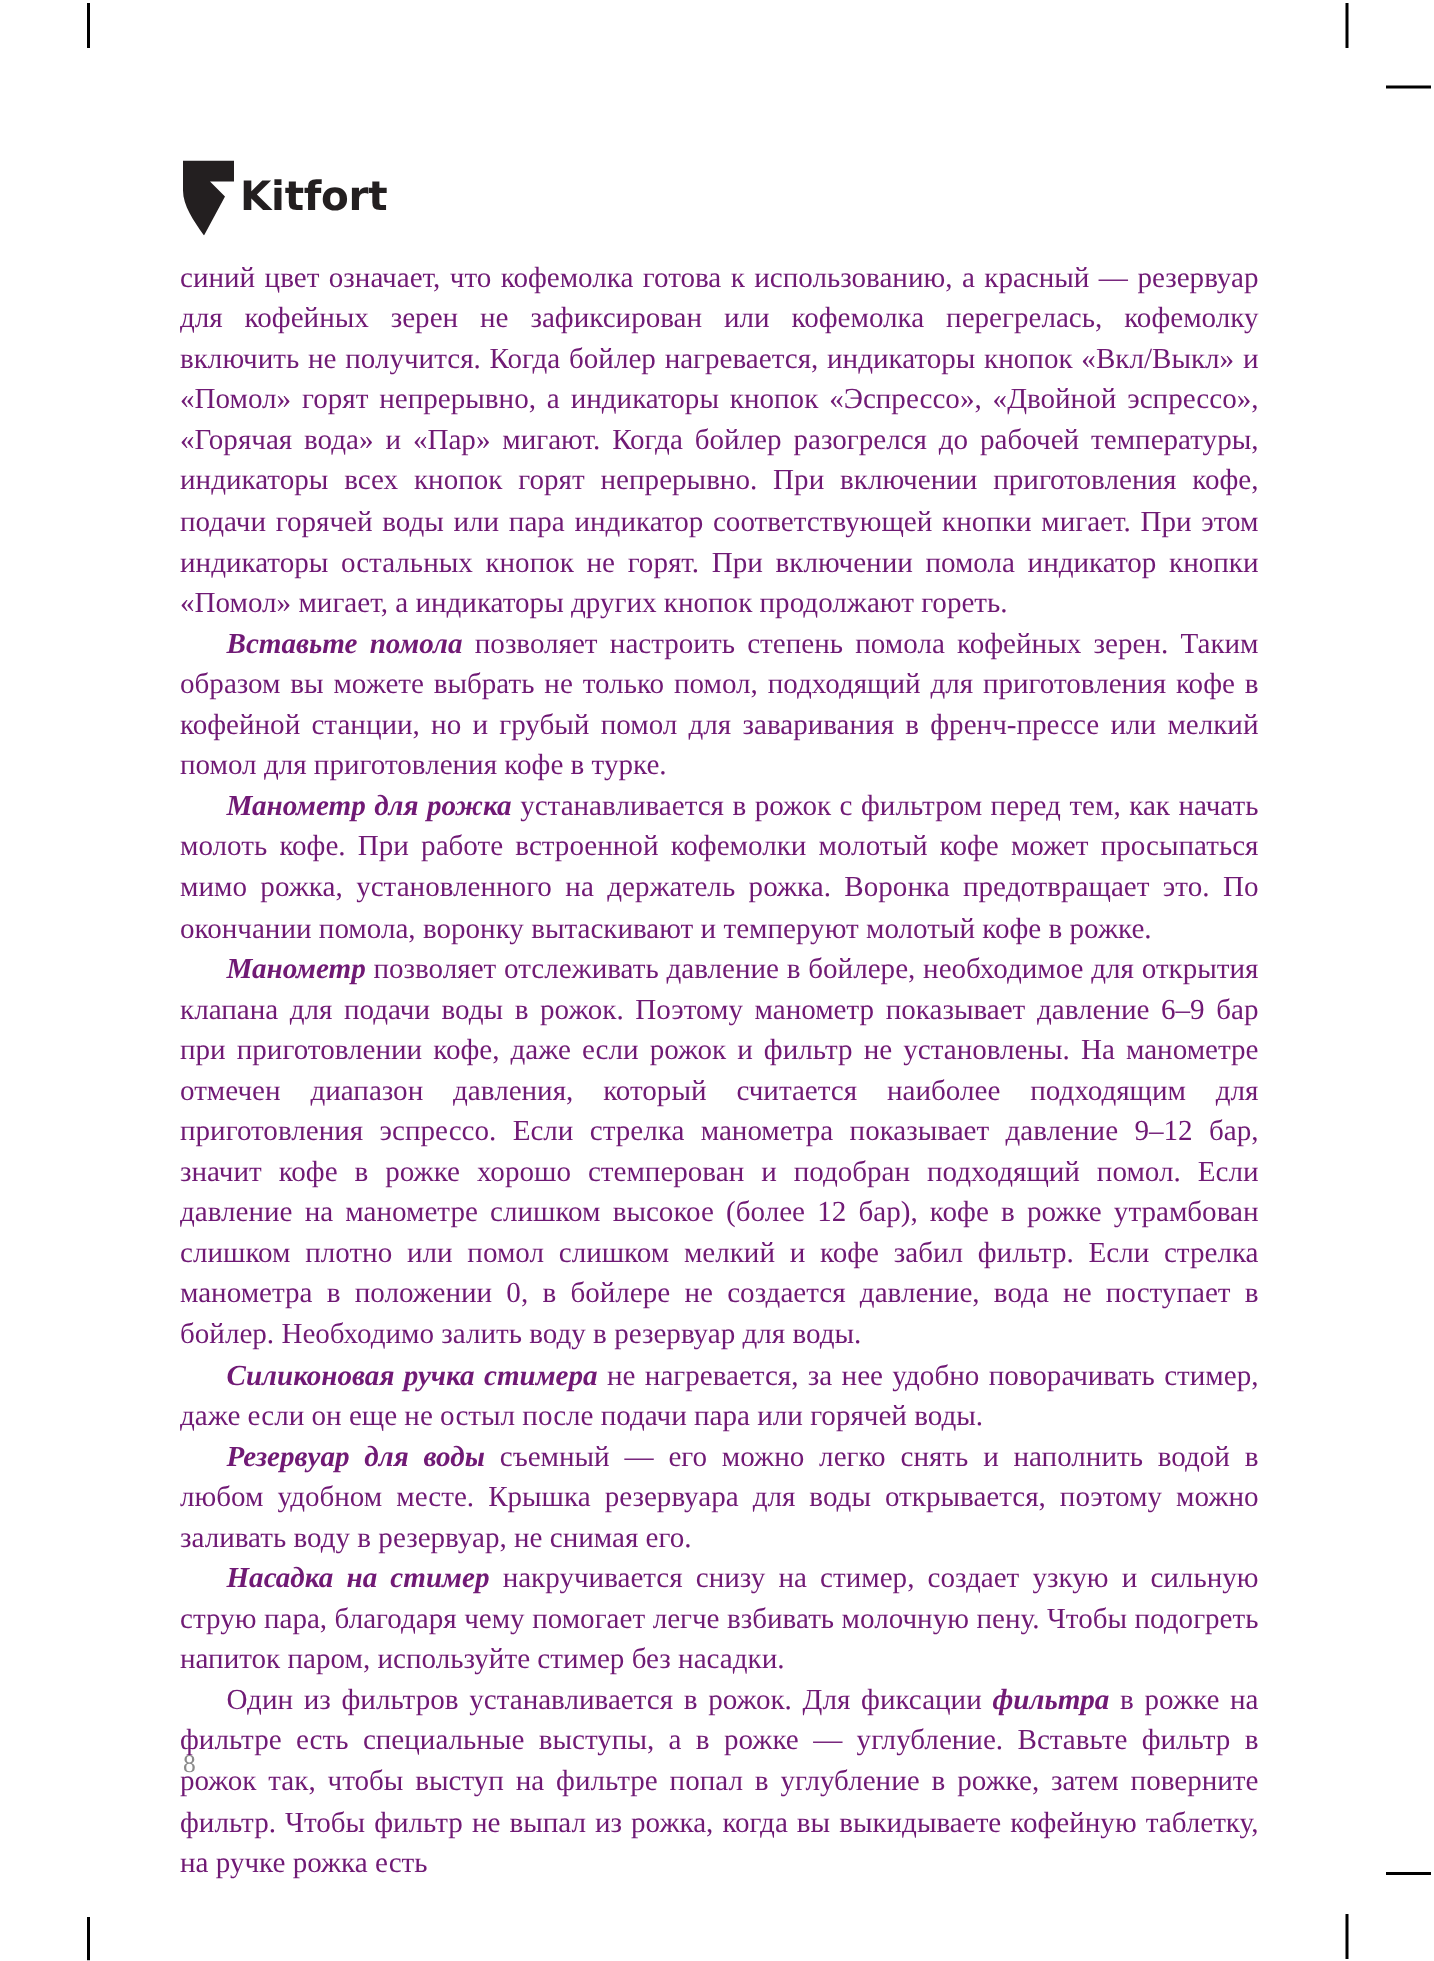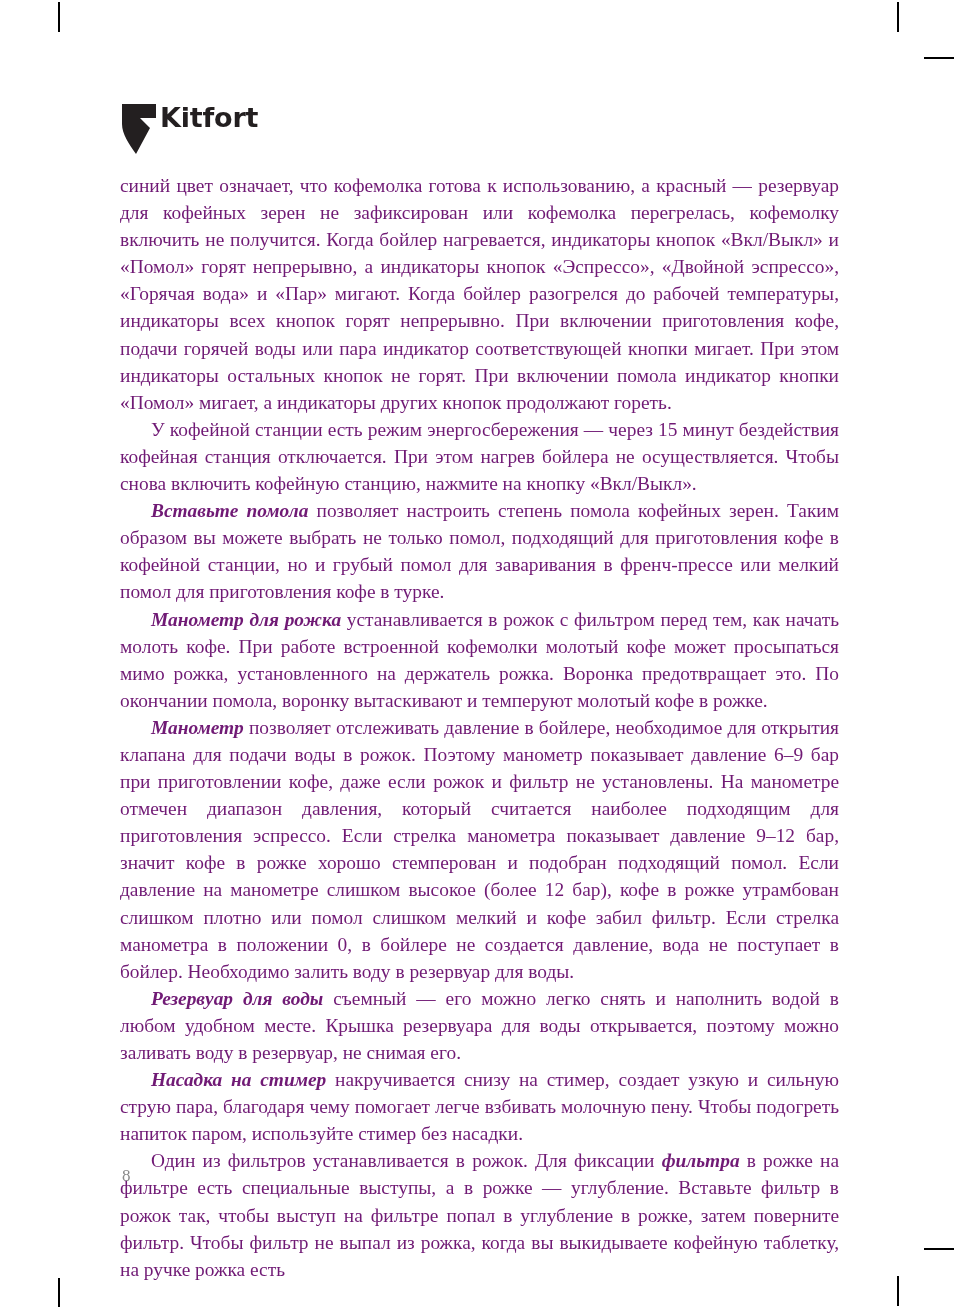--- a/index.html
+++ b/index.html
@@ -27,21 +27,21 @@
   .crop-bl-v { left: 58px;  top: 1278px; width: 2px;  height: 30px; }
   .crop-br-v { left: 897px; top: 1276px; width: 2px;  height: 30px; }
   .crop-br-h { left: 924px; top: 1248px; width: 30px; height: 2px;  }
 
   
   .brand {
     position: absolute;
     left: 120px;
     top: 104px;
     display: flex;
-    align-items: flex-start;
+    align-items: center;
     height: 56px;
   }
   .brand-mark {
     width: 38px;
     height: 50px;
     display: block;
   }
   .brand-name {
     font-family: "DejaVu Sans", "Liberation Sans", sans-serif;
     font-weight: bold;
@@ -110,28 +110,28 @@
         <path d="M2 0 H36 V14 H20 L30 24 L16 50 C9 40 2 30 2 20 Z" fill="#231f20"></path>
       </svg>
     </span>
     <span class="brand-name">Kitfort</span>
   </div>
 
   <div class="content">
 
     <p class="para noindent"><span>синий цвет означает, что кофемолка готова к использованию, а красный — резервуар для кофейных зерен не зафиксирован или кофемолка перегрелась, кофемолку включить не получится. Когда бойлер нагревается, индикаторы кнопок «Вкл/Выкл» и «Помол» горят непрерывно, а индикаторы кнопок «Эспрессо», «Двойной эспрессо», «Горячая вода» и «Пар» мигают. Когда бойлер разогрелся до рабочей температуры, индикаторы всех кнопок горят непрерывно. При включении приготовления кофе, подачи горячей воды или пара индикатор соответствующей кнопки мигает. При этом индикаторы остальных кнопок не горят. При включении помола индикатор кнопки «Помол» мигает, а индикаторы других кнопок продолжают гореть.</span></p>
 
-    <p class="para"><span>У кофейной станции есть режим энергосбережения — через 15 минут бездействия кофейная станция отключается. При этом нагрев бойлера не осуществляется. Чтобы снова включить кофейную станцию, нажмите на кнопку «Вкл/Выкл».</span></p>
 
     <p class="para"><span class="lead">Вставьте помола</span><span> позволяет настроить степень помола кофейных зерен. Таким образом вы можете выбрать не только помол, подходящий для приготовления кофе в кофейной станции, но и грубый помол для заваривания в френч-прессе или мелкий помол для приготовления кофе в турке.</span></p>
 
     <p class="para"><span class="lead">Манометр для рожка</span><span> устанавливается в рожок с фильтром перед тем, как начать молоть кофе. При работе встроенной кофемолки молотый кофе может просыпаться мимо рожка, установленного на держатель рожка. Воронка предотвращает это. По окончании помола, воронку вытаскивают и темперуют молотый кофе в рожке.</span></p>
 
     <p class="para"><span class="lead">Манометр</span><span> позволяет отслеживать давление в бойлере, необходимое для открытия клапана для подачи воды в рожок. Поэтому манометр показывает давление 6–9 бар при приготовлении кофе, даже если рожок и фильтр не установлены. На манометре отмечен диапазон давления, который считается наиболее подходящим для приготовления эспрессо. Если стрелка манометра показывает давление 9–12 бар, значит кофе в рожке хорошо стемперован и подобран подходящий помол. Если давление на манометре слишком высокое (более 12 бар), кофе в рожке утрамбован слишком плотно или помол слишком мелкий и кофе забил фильтр. Если стрелка манометра в положении 0, в бойлере не создается давление, вода не поступает в бойлер. Необходимо залить воду в резервуар для воды.</span></p>
 
+    <p class="para"><span class="lead">Силиконовая ручка стимера</span><span> не нагревается, за нее удобно поворачивать стимер, даже если он еще не остыл после подачи пара или горячей воды.</span></p>
 
     <p class="para"><span class="lead">Резервуар для воды</span><span> съемный — его можно легко снять и наполнить водой в любом удобном месте. Крышка резервуара для воды открывается, поэтому можно заливать воду в резервуар, не снимая его.</span></p>
 
     <p class="para"><span class="lead">Насадка на стимер</span><span> накручивается снизу на стимер, создает узкую и сильную струю пара, благодаря чему помогает легче взбивать молочную пену. Чтобы подогреть напиток паром, используйте стимер без насадки.</span></p>
 
     <p class="para"><span>Один из фильтров устанавливается в рожок. Для фиксации </span><span class="term">фильтра</span><span> в рожке на фильтре есть специальные выступы, а в рожке — углубление. Вставьте фильтр в рожок так, чтобы выступ на фильтре попал в углубление в рожке, затем поверните фильтр. Чтобы фильтр не выпал из рожка, когда вы выкидываете кофейную таблетку, на ручке рожка есть </span></p>
 
   </div>
 
   <div class="folio">8</div>

